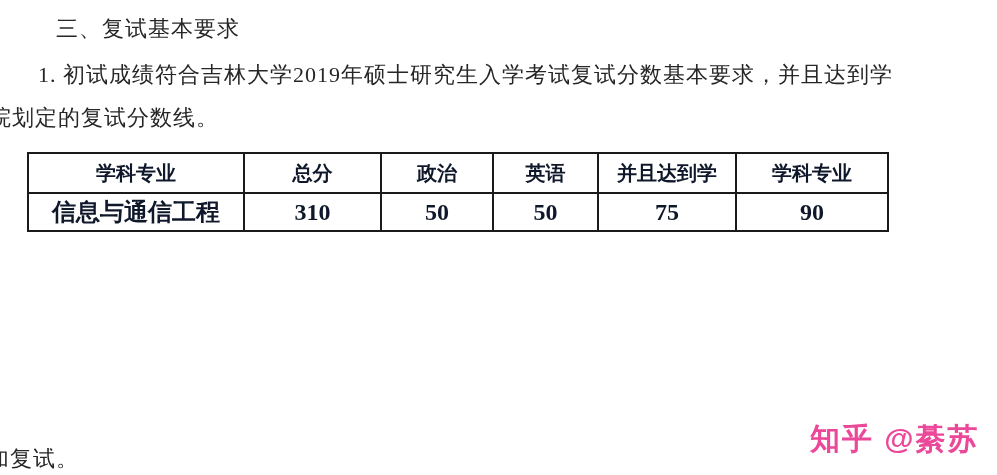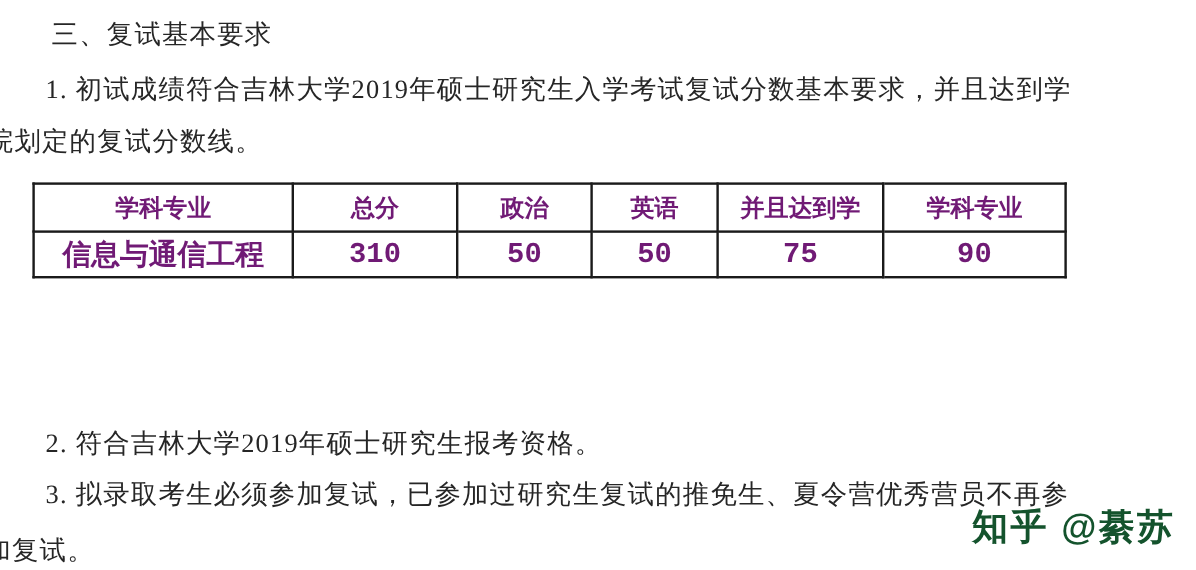--- a/index.html
+++ b/index.html
@@ -23,22 +23,22 @@
     letter-spacing: 1px;
     line-height: 26px;
   }
   .score-table {
     position: absolute;
     left: 27px;
     top: 152px;
     width: 860px;
     border-collapse: collapse;
     table-layout: fixed;
-    font-family: Liberation Mono, monospace;
-    color: #701a75;
+    font-family: Liberation Serif, serif;
+    color: #0f172a;
   }
   .score-table th,
   .score-table td {
     border: 2px solid #1a1a1a;
     text-align: center;
     vertical-align: middle;
     font-weight: bold;
     font-size: 24px;
     padding: 0;
   }
@@ -58,21 +58,21 @@
     letter-spacing: 2px;
     font-family: "Liberation Sans", "DejaVu Sans", sans-serif;
     font-weight: bold;
   }
 </style>
 </head>
 <body>
 
 <div class="page">
 
-  <div class="textline" style="left:43px; top:16px;">三、复试基本要求</div>
+  <div class="textline" style="left:56px; top:16px;">三、复试基本要求</div>
 
   <div class="textline" style="left:38px; top:62px;">1. 初试成绩符合吉林大学2019年硕士研究生入学考试复试分数基本要求，并且达到学</div>
 
   <div class="textline" style="left:-11px; top:105px;">院划定的复试分数线。</div>
 
   <table class="score-table">
     <colgroup>
       <col style="width:216px">
       <col style="width:137px">
       <col style="width:112px">
@@ -95,21 +95,19 @@
         <td>信息与通信工程</td>
         <td>310</td>
         <td>50</td>
         <td>50</td>
         <td>75</td>
         <td>90</td>
       </tr>
     </tbody>
   </table>
 
-  <div class="textline" style="left:38px; top:357px;">2. 符合吉林大学2019年硕士研究生报考资格。</div>
 
-  <div class="textline" style="left:38px; top:399px;">3. 拟录取考生必须参加复试，已参加过研究生复试的推免生、夏令营优秀营员不再参</div>
 
   <div class="textline" style="left:-13px; top:446px;">加复试。</div>
 
-  <div class="watermark" style="color: #14532d;">知乎 @綦苏</div>
+  <div class="watermark" style="color: #ec4899;">知乎 @綦苏</div>
 
 </div>
 
 </body></html>

